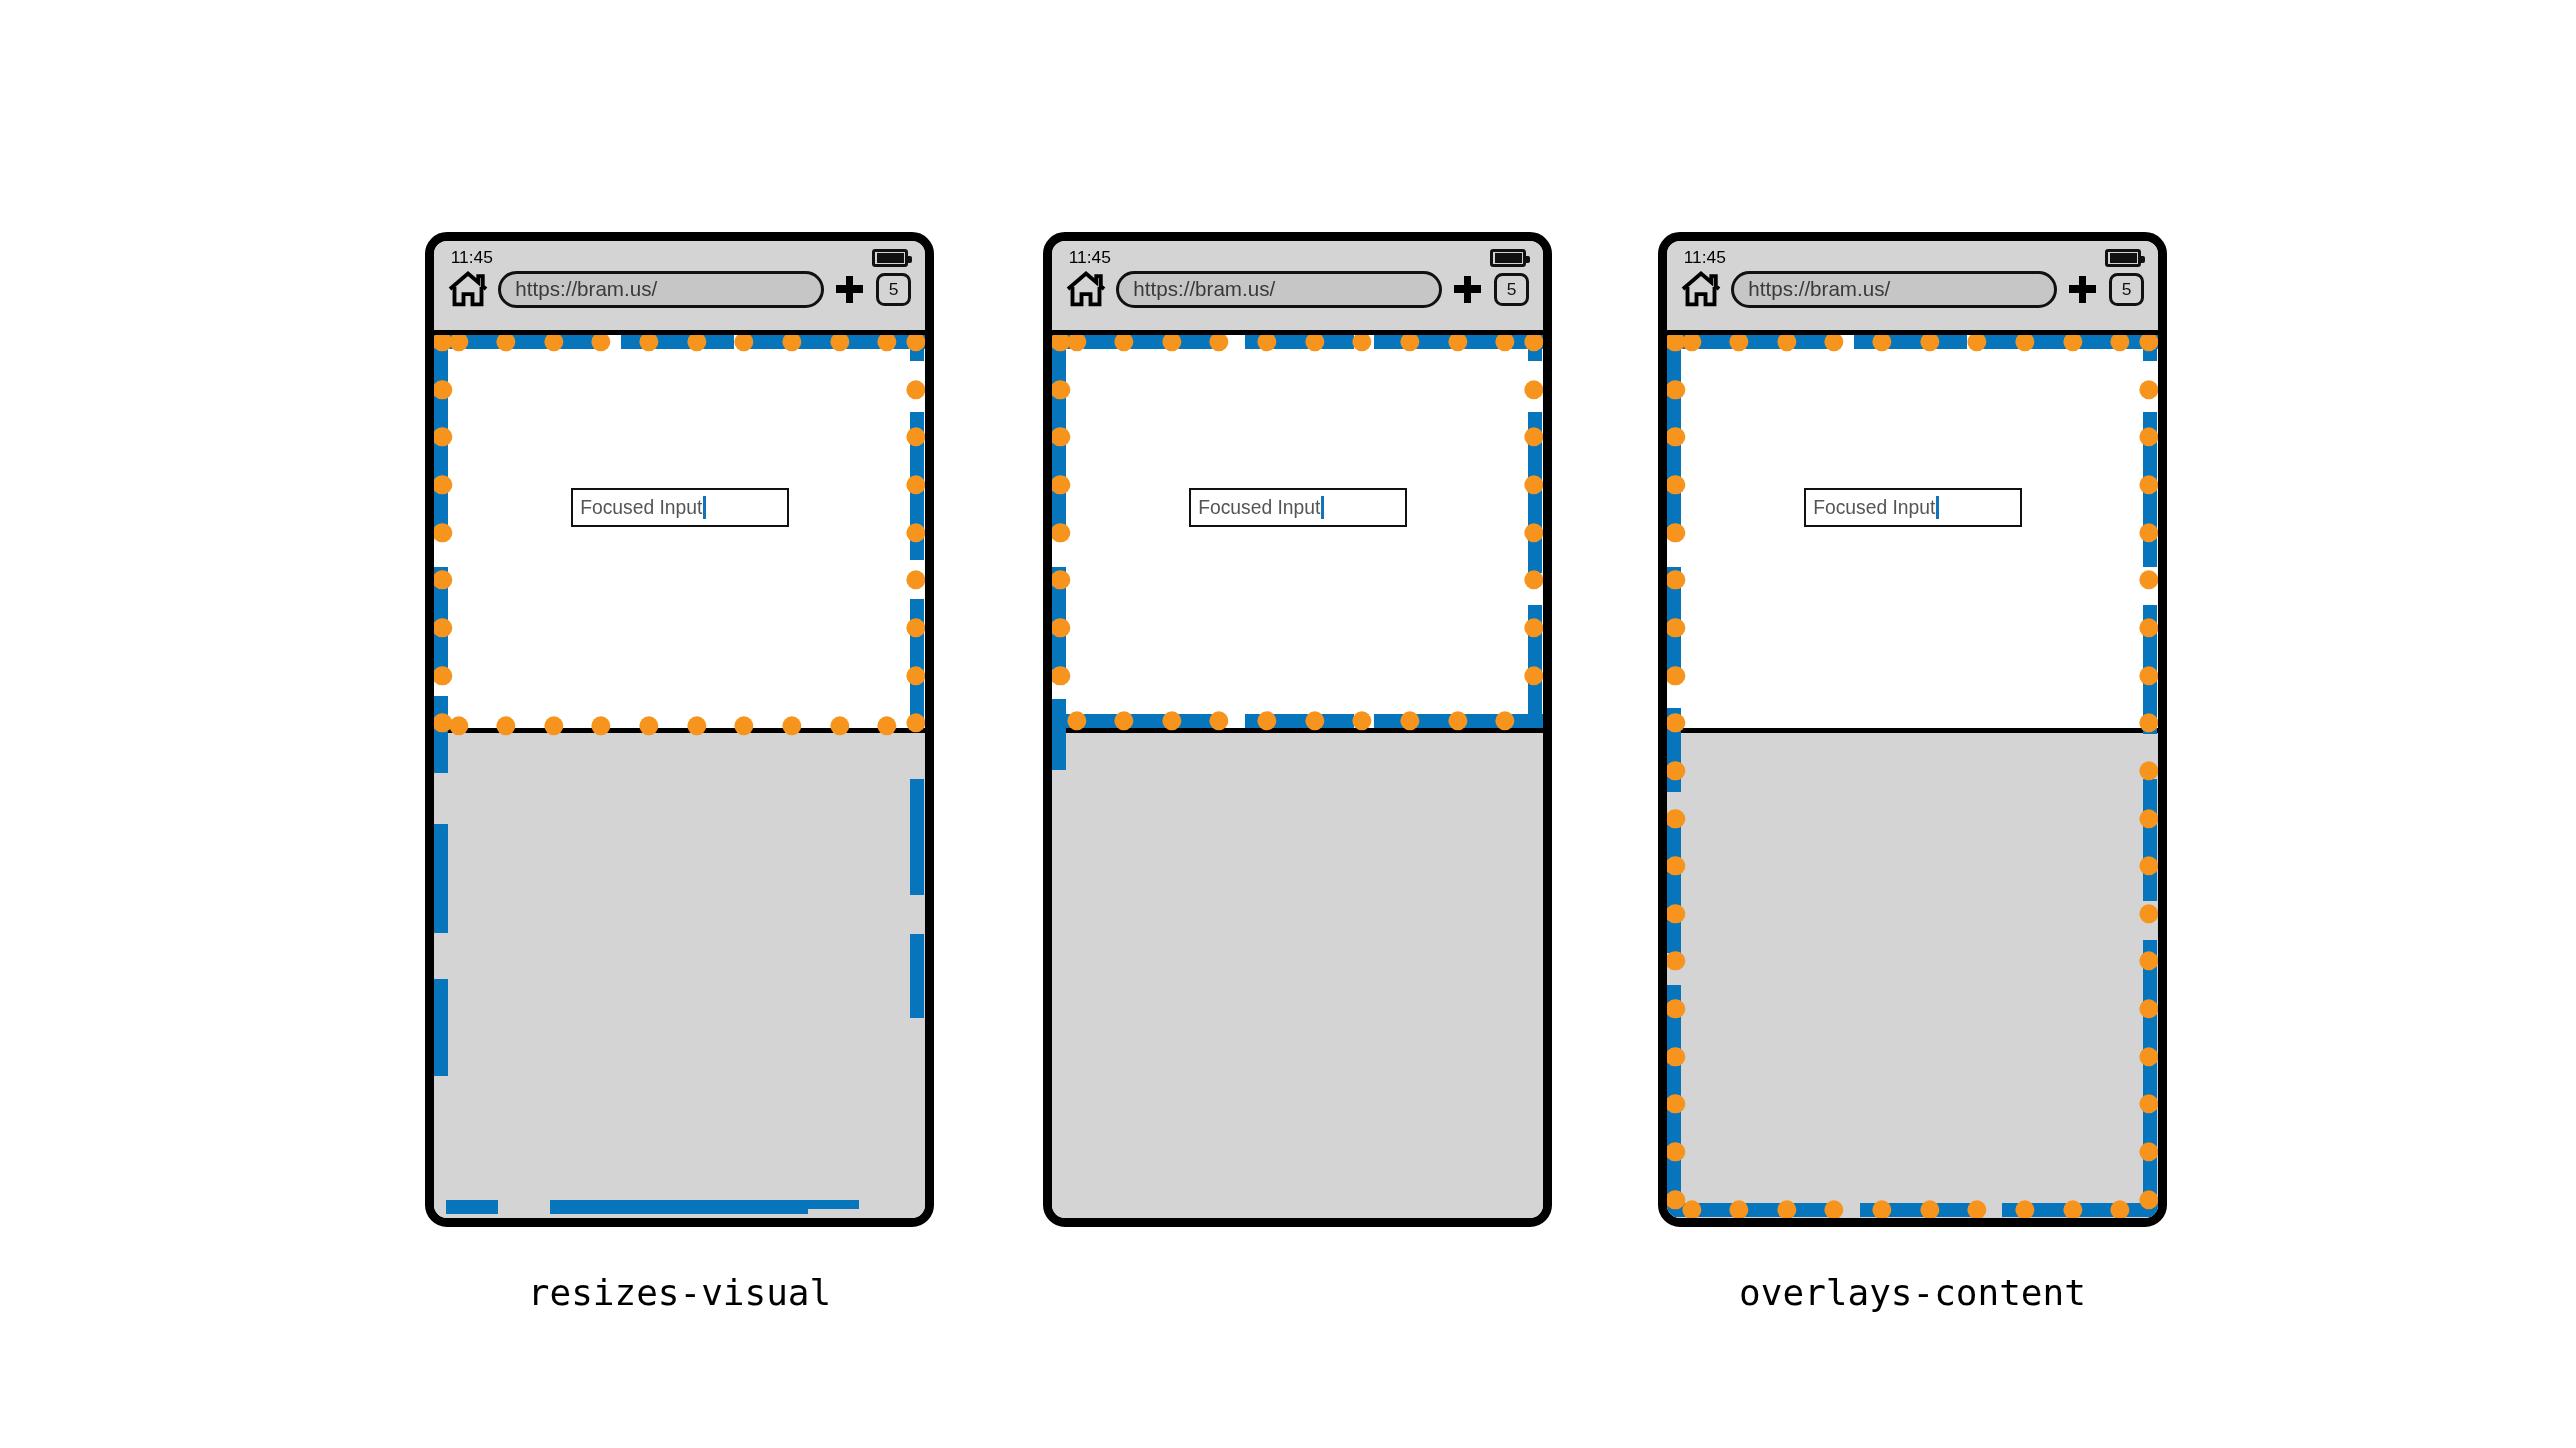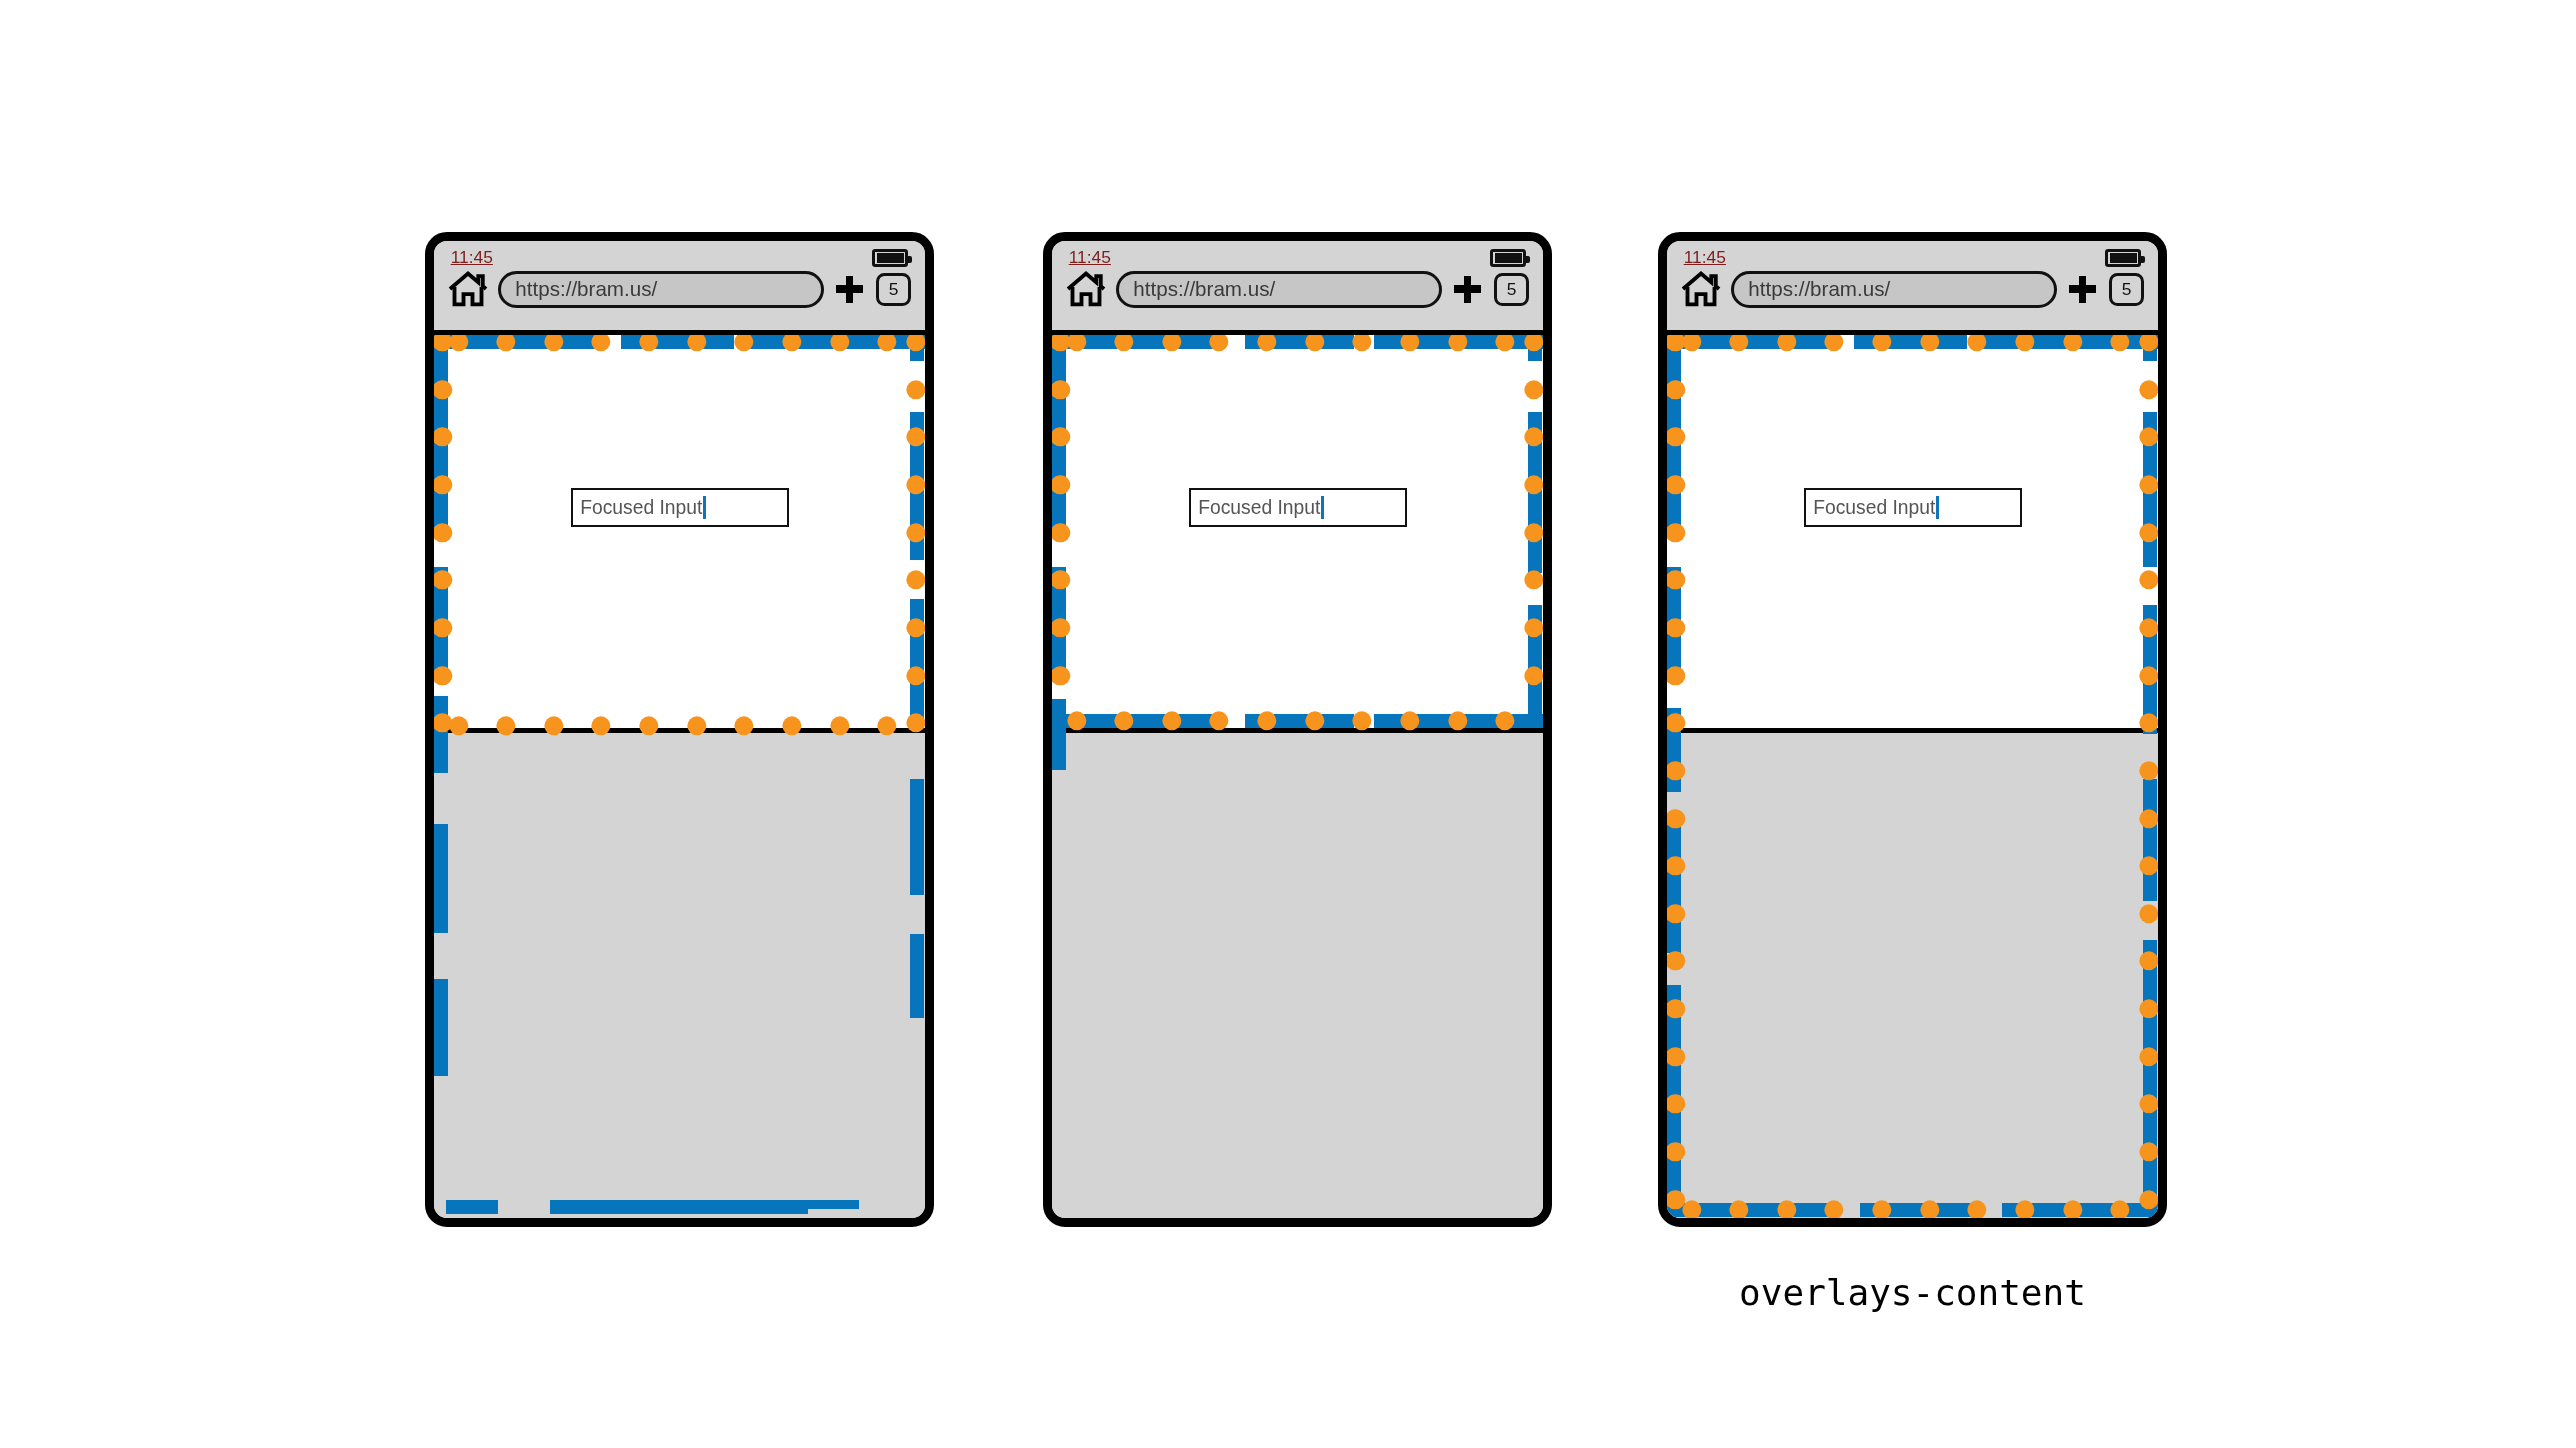--- a/index.html
+++ b/index.html
@@ -48,24 +48,23 @@
   .statusbar {
     height: 30px;
     display: flex;
     align-items: center;
     justify-content: space-between;
     padding: 3.9px 16.7px 0 16.7px;
     box-sizing: border-box;
   }
   .clock {
     font-size: 17.4px;
-    color: #7f1d1d;
+    color: #000000;
     letter-spacing: 0px;
     line-height: 1;
-    text-decoration: underline;
   }
   .battery {
     width: 36px; height: 18.7px;
     border: 3.2px solid #111111;
     border-radius: 3.2px;
     position: relative;
     box-sizing: border-box;
     background: #d4d4d4;
   }
   .battery::before {
@@ -305,20 +304,21 @@
             <span class="dot" style="left: 8.4px; top: 293px;"></span>
             <span class="dot" style="left: 482px; top: 293px;"></span>
             <span class="dot" style="left: 8.4px; top: 341px;"></span>
             <span class="dot" style="left: 482px; top: 341px;"></span>
             <span class="dot" style="left: 8.4px; top: 388px;"></span>
             <span class="dot" style="left: 482px; top: 388px;"></span>
           </div>
       </div>
     </div>
   </div>
+  <div class="caption" style="left:425px; top:1272px; width:509px;">resizes-visual</div>
 
   <div class="phone" style="left:1043px; top:232px;">
     <div class="phone-inner">
 
       <div class="chrome">
         <div class="statusbar">
           <span class="clock">11:45</span>
           <span class="battery"></span>
         </div>
         <div class="toolbar">

